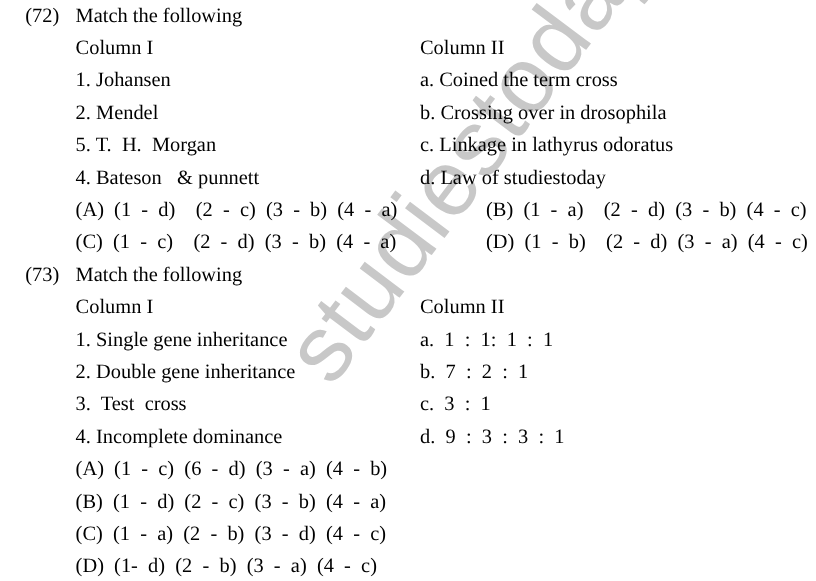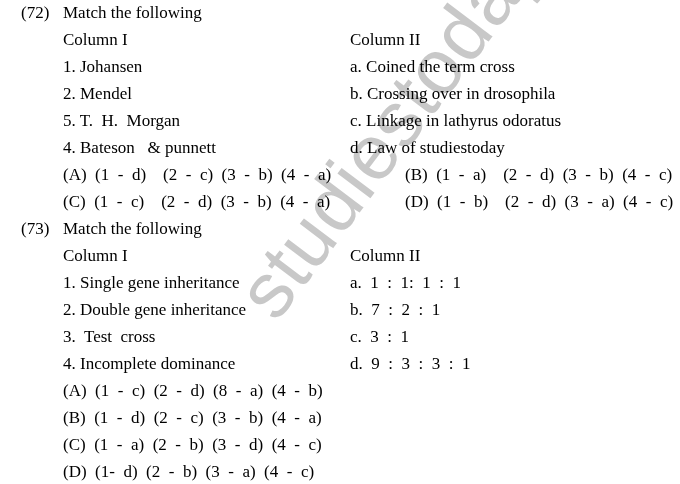--- a/index.html
+++ b/index.html
@@ -64,19 +64,19 @@
 
     <div class="line c1" style="top:273px">1. Single gene inheritance</div>
     <div class="line c2" style="top:273px">a.  1  :  1:  1  :  1</div>
     <div class="line c1" style="top:300px">2. Double gene inheritance</div>
     <div class="line c2" style="top:300px">b.  7  :  2  :  1</div>
     <div class="line c1" style="top:327px">3.  Test  cross</div>
     <div class="line c2" style="top:327px">c.  3  :  1</div>
     <div class="line c1" style="top:354px">4. Incomplete dominance</div>
     <div class="line c2" style="top:354px">d.  9  :  3  :  3  :  1</div>
 
-    <div class="line optL" style="top:381px">(A)  (1  -  c)  (2  -  d)  (8  -  a)  (4  -  b)</div>
+    <div class="line optL" style="top:381px">(A)  (1  -  c)  (6  -  d)  (3  -  a)  (4  -  b)</div>
     <div class="line optL" style="top:408px">(B)  (1  -  d)  (2  -  c)  (3  -  b)  (4  -  a)</div>
     <div class="line optL" style="top:435px">(C)  (1  -  a)  (2  -  b)  (3  -  d)  (4  -  c)</div>
     <div class="line optL" style="top:462px">(D)  (1-  d)  (2  -  b)  (3  -  a)  (4  -  c)</div>
   </div>
 
 </div>
 
 </body></html>

